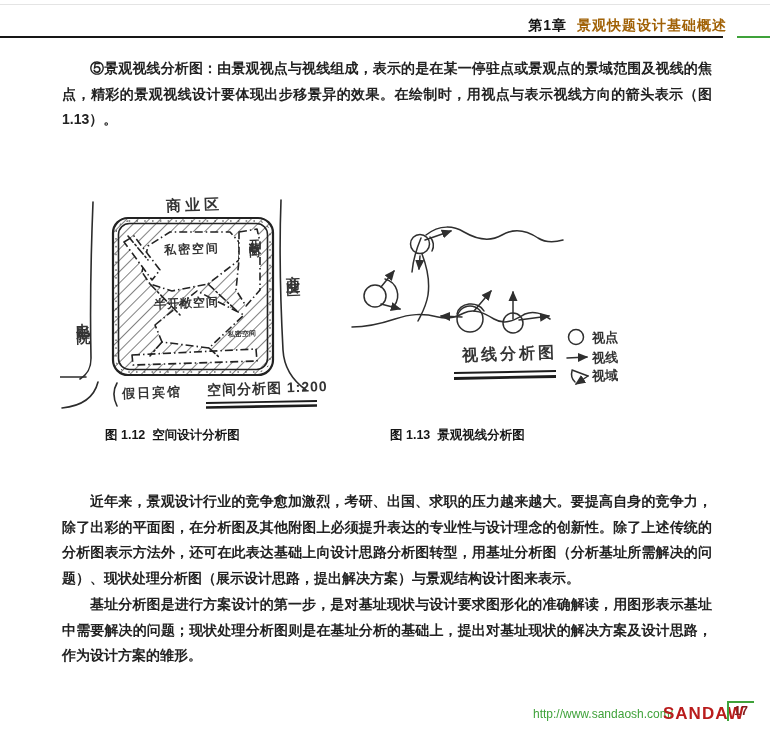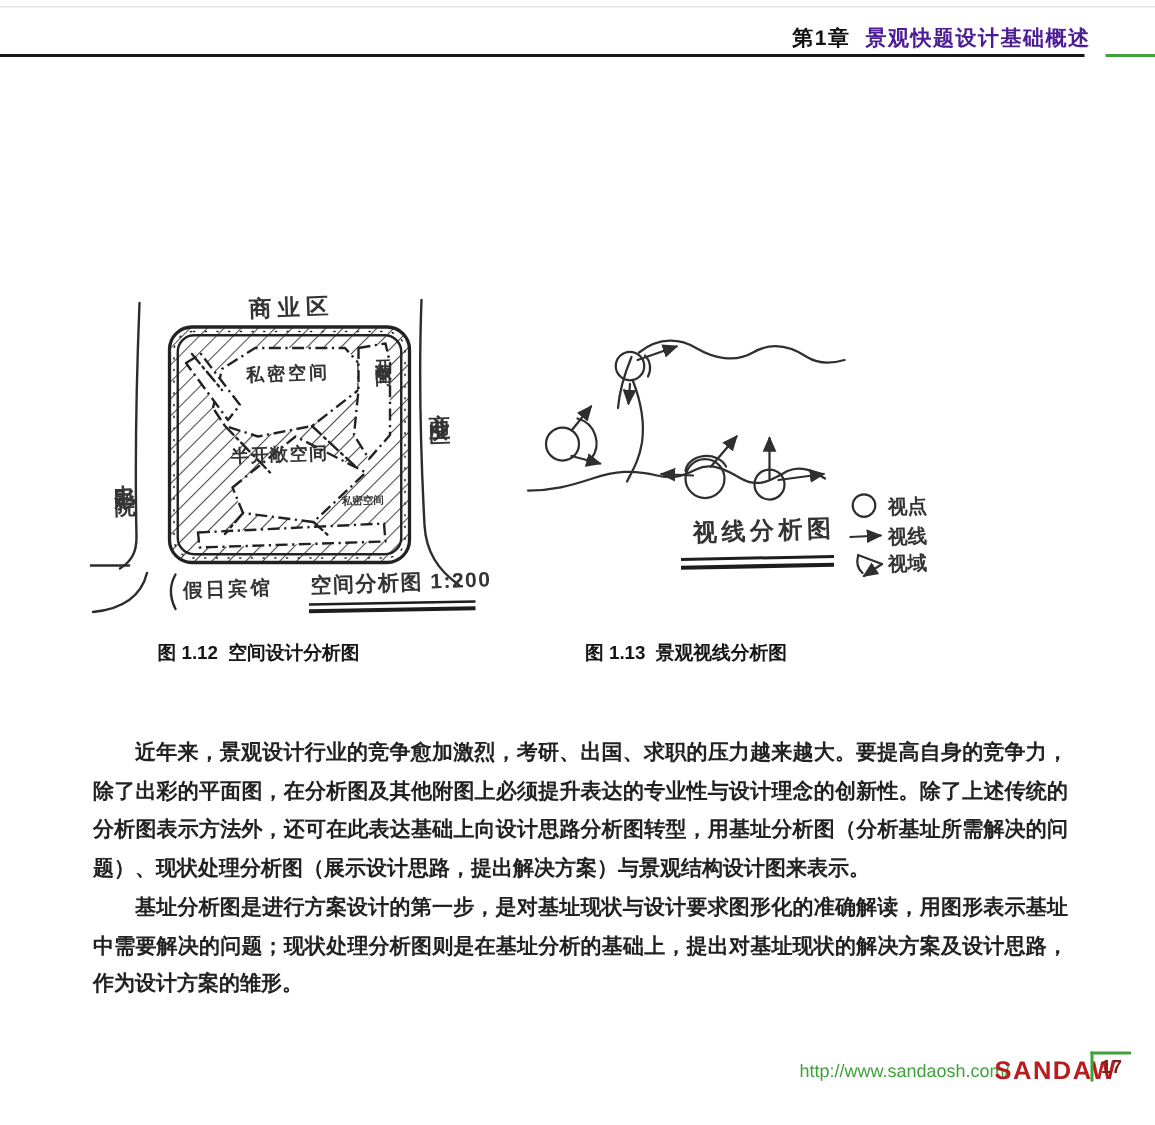--- a/index.html
+++ b/index.html
@@ -5,21 +5,21 @@
   html,body { margin:0; padding:0; background:#ffffff; }
   .page {
     position:relative; width:770px; height:750px; background:#ffffff;
     font-family:"Liberation Sans", sans-serif; color:#1c1c1c; overflow:hidden;
   }
   .scan-edge-top { position:absolute; top:4px; left:0; width:770px; height:1px; background:#e4e4e4; }
 
   
   .header-text { position:absolute; top:17px; right:43px; font-size:14px; font-weight:bold; letter-spacing:1px; white-space:nowrap; }
   .header-chapter { color:#121212; margin-right:10px;text-align:center; }
-  .header-title { color:#4c1d95; }
+  .header-title { color:#a16207; }
   .rule-black { position:absolute; top:36px; left:0; width:723px; height:2px; background:#161616; }
   .rule-green { position:absolute; top:36px; left:737px; width:33px; height:2px; background:#3fa23a; }
 
   
   .para {
     position:absolute; left:62px; width:650px; margin:0;
     font-size:14px; line-height:25.5px; font-weight:600; color:#222;
     text-align:justify; text-indent:2em;
   }
   #p1 { top:56px; }
@@ -71,20 +71,21 @@
 
 <div class="page">
   <div class="scan-edge-top"></div>
 
   <div class="header-text">
     <span class="header-chapter">第1章</span><span class="header-title">景观快题设计基础概述</span>
   </div>
   <div class="rule-black"></div>
   <div class="rule-green"></div>
 
+  <p class="para" id="p1">⑤景观视线分析图：由景观视点与视线组成，表示的是在某一停驻点或景观点的景域范围及视线的焦点，精彩的景观视线设计要体现出步移景异的效果。在绘制时，用视点与表示视线方向的箭头表示（图 1.13）。</p>
   <p class="para" id="p3">基址分析图是进行方案设计的第一步，是对基址现状与设计要求图形化的准确解读，用图形表示基址中需要解决的问题；现状处理分析图则是在基址分析的基础上，提出对基址现状的解决方案及设计思路，作为设计方案的雏形。</p>
   <p class="para" id="p2">近年来，景观设计行业的竞争愈加激烈，考研、出国、求职的压力越来越大。要提高自身的竞争力，除了出彩的平面图，在分析图及其他附图上必须提升表达的专业性与设计理念的创新性。除了上述传统的分析图表示方法外，还可在此表达基础上向设计思路分析图转型，用基址分析图（分析基址所需解决的问题）、现状处理分析图（展示设计思路，提出解决方案）与景观结构设计图来表示。</p>
 
   <div class="fig" id="fig112">
     <svg width="280" height="252" viewBox="0 0 280 252">
       <defs>
         <pattern id="hatch" width="8" height="8" patternUnits="userSpaceOnUse" patternTransform="rotate(45)">
           <line x1="0" y1="0" x2="0" y2="8" stroke="#4c4c4c" stroke-width="1.4"></line>
         </pattern>
       </defs>

